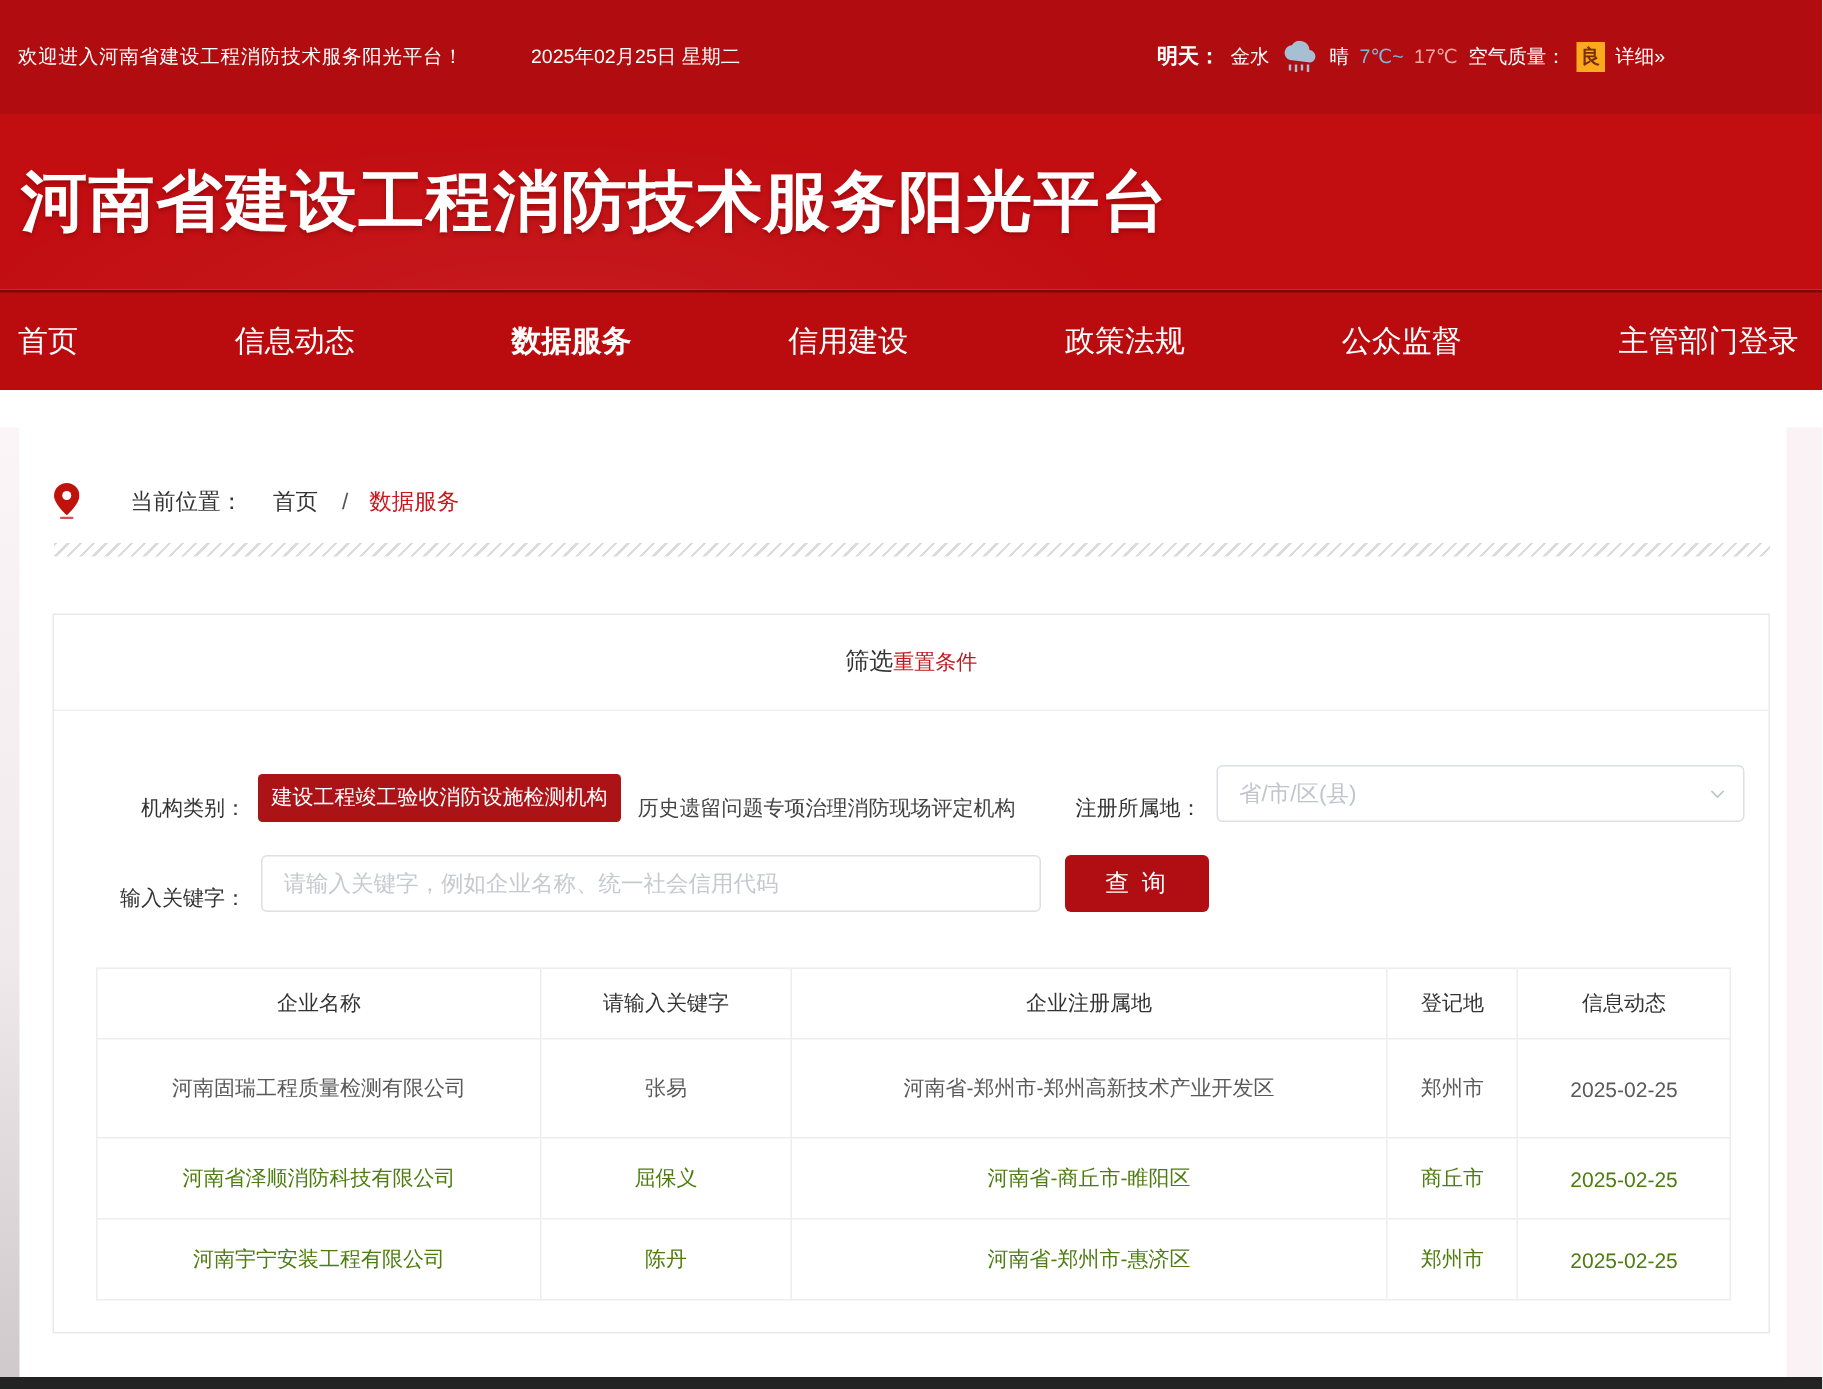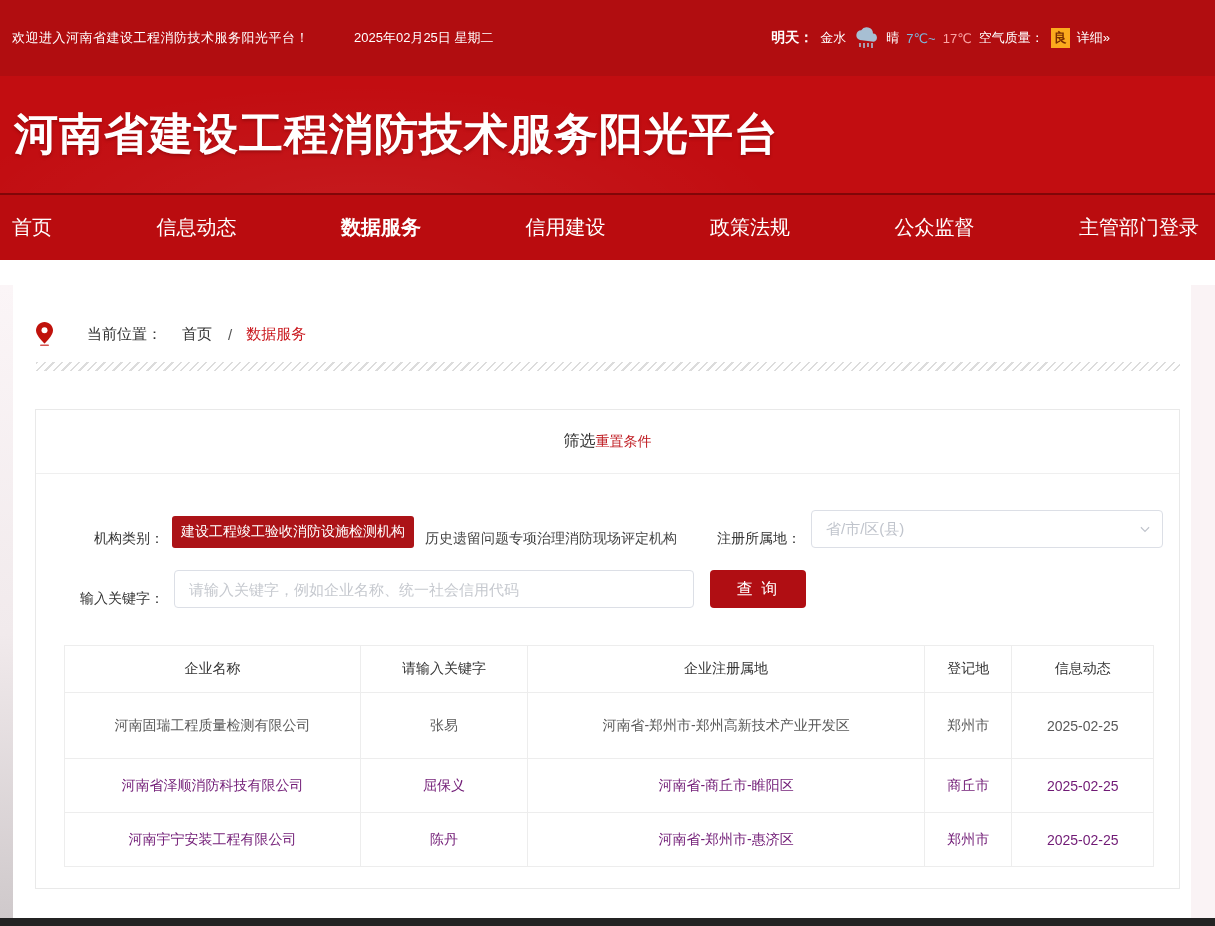--- a/index.html
+++ b/index.html
@@ -101,21 +101,21 @@
 
   .result-table {
     margin:37px 25px 0 28px; width:calc(100% - 53px);
     border-collapse:collapse; font-size:14px;
   }
   .result-table th, .result-table td {
     border:1px solid #ededed; text-align:center; font-weight:normal;
   }
   .result-table th { height:47px; color:#333; background:#fff; }
   .result-table tr.r0 td { height:66px; color:#595959; }
-  .result-table tr.r1 td, .result-table tr.r2 td { height:54px; color:#701a75; }
+  .result-table tr.r1 td, .result-table tr.r2 td { height:54px; color:#4d7c0f; }
 
   
   .edge-left {
     position:absolute; left:0; top:285px; width:13px; height:634px;
     background:linear-gradient(180deg,#fbf5f7 0%,#f1eaec 55%,#cfc9cb 100%);
   }
   .edge-right {
     position:absolute; right:0; top:285px; width:24px; height:634px;
     background:#faf3f5;
   }

